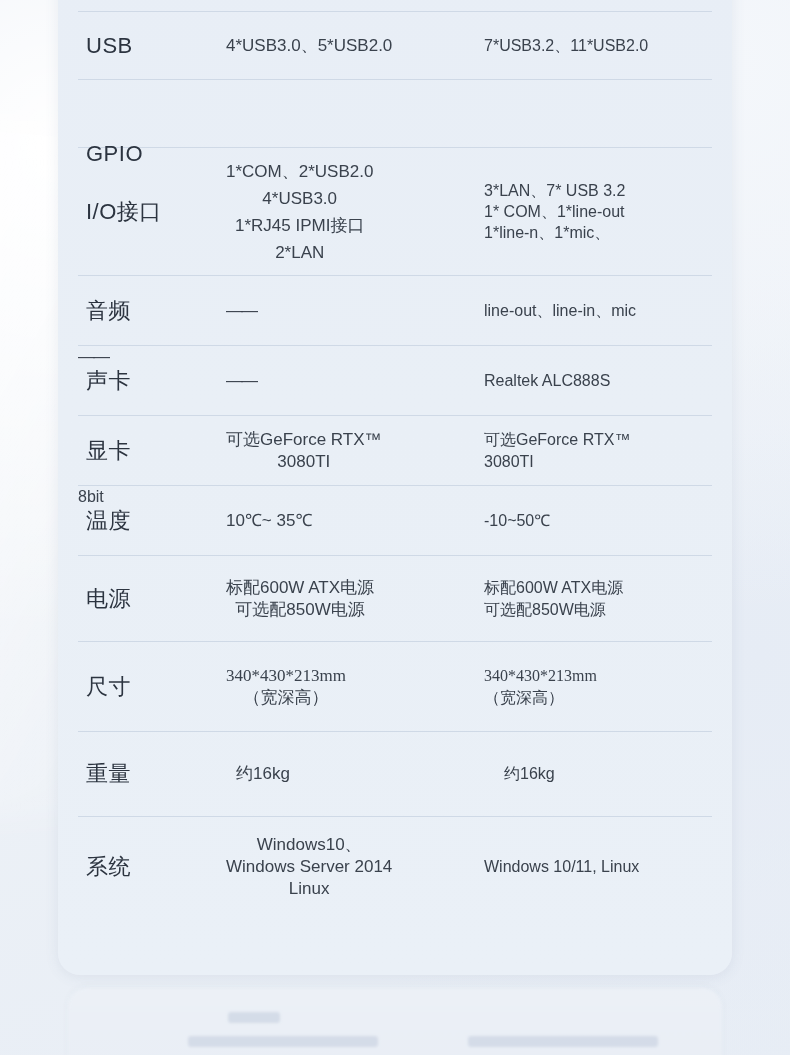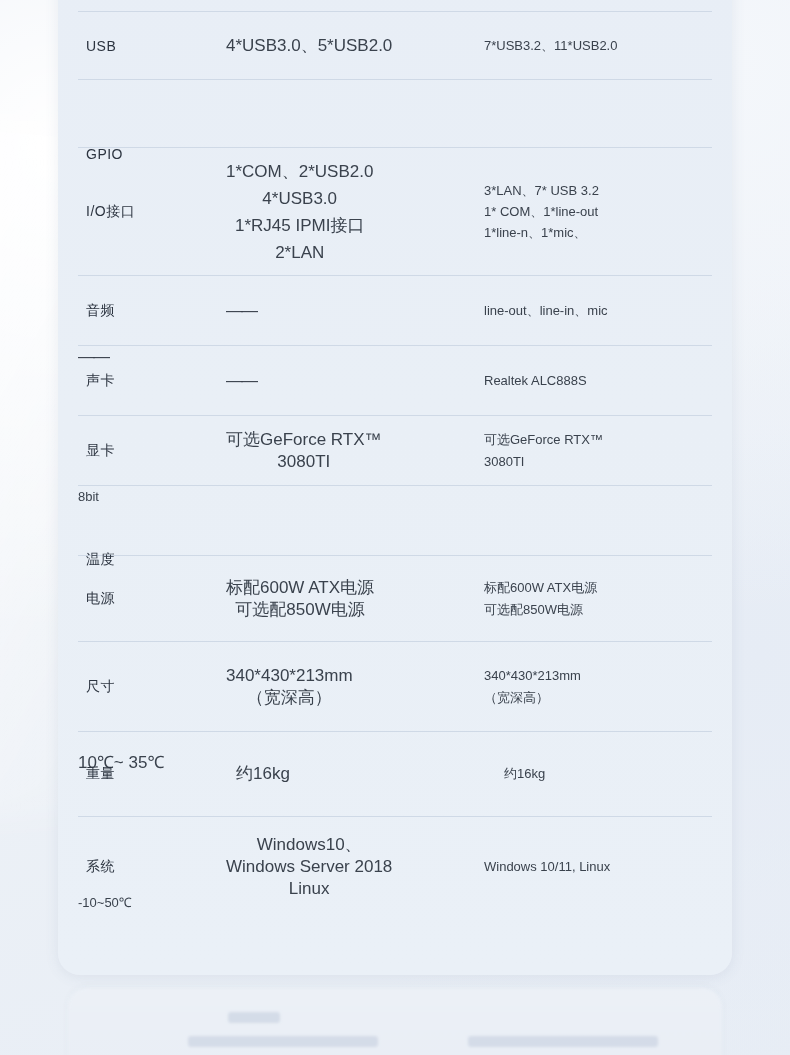--- a/index.html
+++ b/index.html
@@ -66,21 +66,21 @@
   .row:last-child {
     border-bottom: none;
   }
 
   .cell-label {
     width: 148px;
     flex: 0 0 148px;
     display: flex;
     align-items: center;
     color: #2c3440;
-    font-size: 14px;
+    font-size: 22px;
     letter-spacing: 0.5px;
     padding-left: 8px;
     box-sizing: border-box;
   }
   .cell-a {
     width: 258px;
     flex: 0 0 258px;
     display: flex;
     align-items: center;
     color: #3a424d;
@@ -88,44 +88,44 @@
     line-height: 22px;
     box-sizing: border-box;
     padding-right: 8px;
     text-align: center;
   }
   .cell-b {
     flex: 1 1 auto;
     display: flex;
     align-items: center;
     color: #3a424d;
-    font-size: 13px;
+    font-size: 16px;
     line-height: 22px;
     box-sizing: border-box;
   }
   .cell-a .inner, .cell-b .inner {
     white-space: pre-line;
   }
   .dash {
     letter-spacing: -2px;
     font-size: 17px;
     color: #3a424d;
   }
 
   
   .r-serial   { height: 52px; }
   .r-usb      { height: 68px; }
   .r-gpio     { height: 68px; flex-direction: column; }
   .r-io       { height: 128px; }
   .r-audio    { height: 70px; }
   .r-sound    { height: 70px; }
   .r-gpu      { height: 70px; }
-  .r-temp     { height: 70px; flex-direction: column; }
+  .r-temp     { height: 70px; }
   .r-power    { height: 86px; }
-  .r-size     { height: 90px; }
+  .r-size     { height: 90px; font-family: Liberation Serif, serif; }
   .r-weight   { height: 85px; gap: 10px; }
   .r-system   { height: 100px; border-bottom: none; }
 
   .r-io .cell-label, .r-power .cell-label, .r-size .cell-label { align-items: center; }
   .r-io .cell-a .inner { line-height: 27px; }
   .r-io .cell-b .inner { line-height: 21px; }
 
   
   .ghost-card {
     position: absolute;
@@ -272,21 +272,21 @@
         </div>
       <div class="cell-b">
           <span class="inner">约16kg</span>
         </div>
     </div>
 
     <div class="row r-system">
       <div class="cell-label">系统</div>
       <div class="cell-a">
           <span class="inner">Windows10、
-Windows Server 2018
+Windows Server 2014
 Linux</span>
         </div>
       <div class="cell-b">
           <span class="inner">Windows 10/11, Linux</span>
         </div>
     </div>
 
   </div>
 </div>
 

